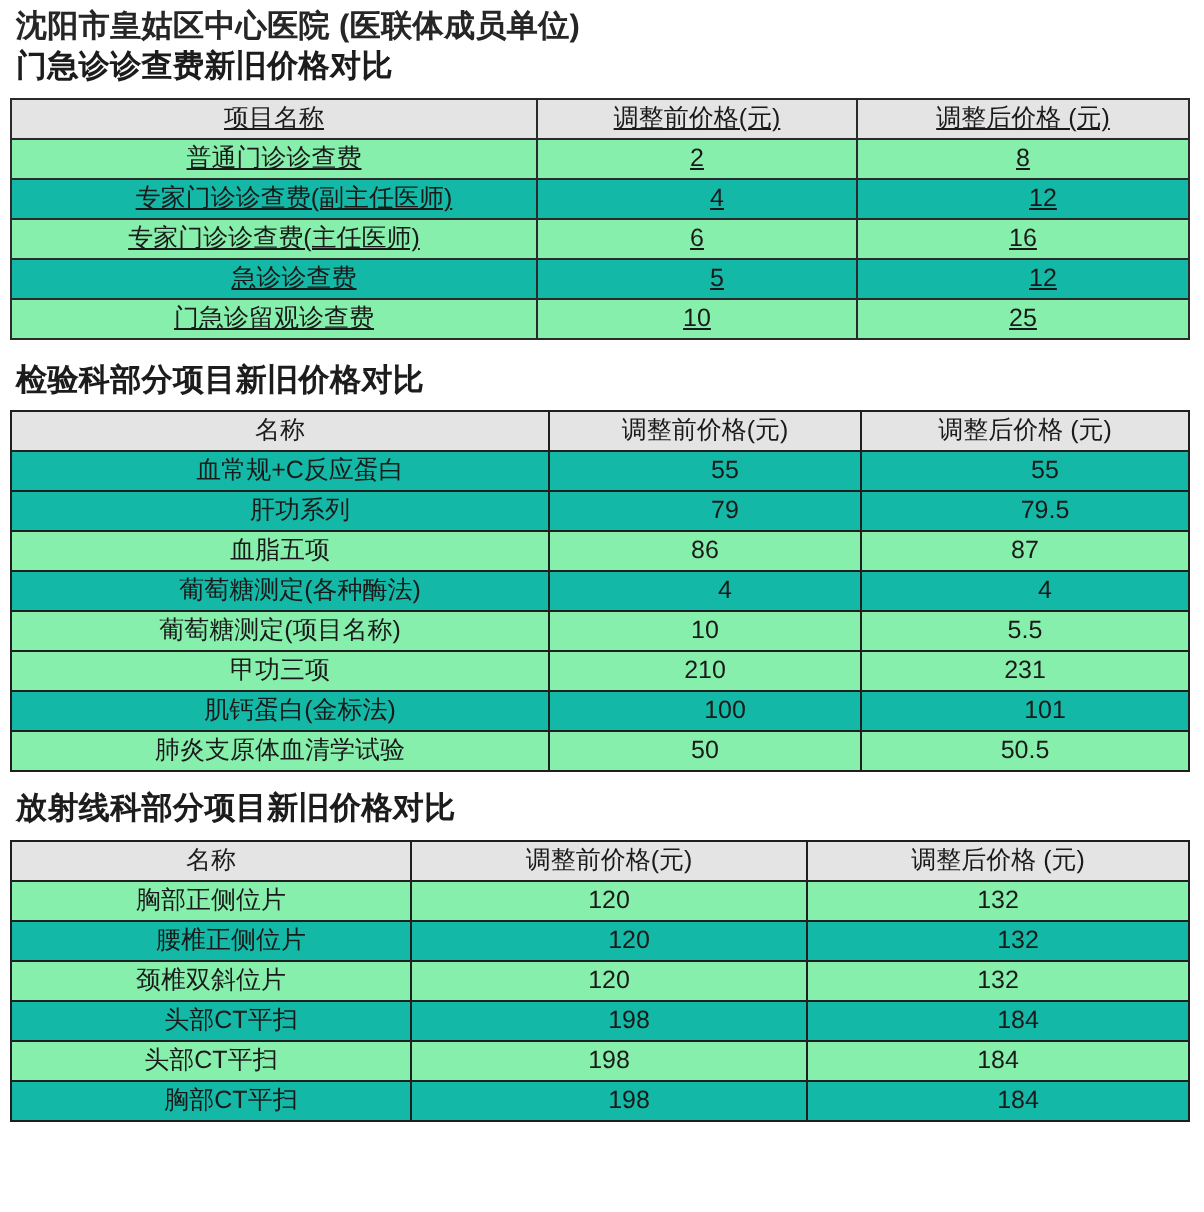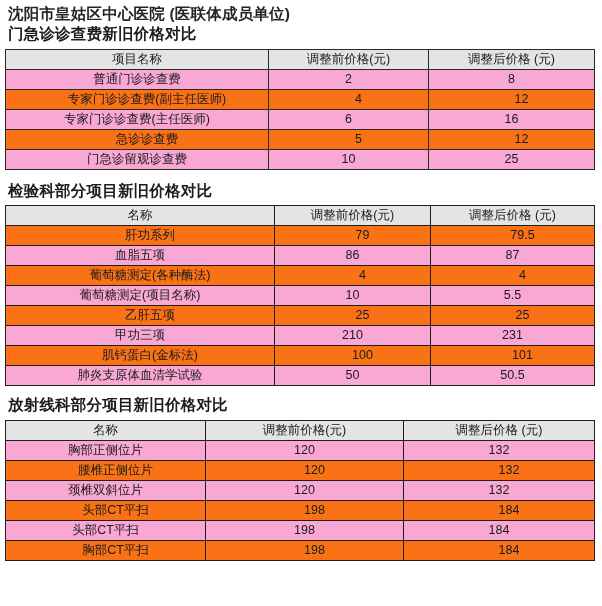--- a/index.html
+++ b/index.html
@@ -69,30 +69,31 @@
     line-height: 1;
     color: #1a1a1a;
     white-space: nowrap;
     overflow: hidden;
   }
   table.price-table thead th {
     background: #e4e4e4;
     font-size: 12.5px;
   }
   table.price-table tbody tr.alt td {
-    background: #f97316;
+    background: #14b8a6;
     padding-left: 24px;
   }
   table.price-table tbody tr.plain td {
-    background: #f9a8d4;
+    background: #86efac;
   }
 
   
   table.thin td, table.thin th {
     border-color: #2a2a2a;
+    text-decoration: underline;
   }
 
   .tbl-wrap {
     margin-bottom: 0;
   }
 </style>
 </head>
 <body>
 
 <div class="page">
@@ -156,43 +157,43 @@
       </colgroup>
       <thead>
         <tr>
           <th>名称</th>
           <th>调整前价格(元)</th>
           <th>调整后价格 (元)</th>
         </tr>
       </thead>
       <tbody>
         <tr class="alt">
+          <td>血常规+C反应蛋白</td>
+          <td>55</td>
+          <td>55</td>
+        </tr>
+        <tr class="alt">
           <td>肝功系列</td>
           <td>79</td>
           <td>79.5</td>
         </tr>
         <tr class="plain">
           <td>血脂五项</td>
           <td>86</td>
           <td>87</td>
         </tr>
         <tr class="alt">
           <td>葡萄糖测定(各种酶法)</td>
           <td>4</td>
           <td>4</td>
         </tr>
         <tr class="plain">
           <td>葡萄糖测定(项目名称)</td>
           <td>10</td>
           <td>5.5</td>
-        </tr>
-        <tr class="alt">
-          <td>乙肝五项</td>
-          <td>25</td>
-          <td>25</td>
         </tr>
         <tr class="plain">
           <td>甲功三项</td>
           <td>210</td>
           <td>231</td>
         </tr>
         <tr class="alt">
           <td>肌钙蛋白(金标法)</td>
           <td>100</td>
           <td>101</td>

